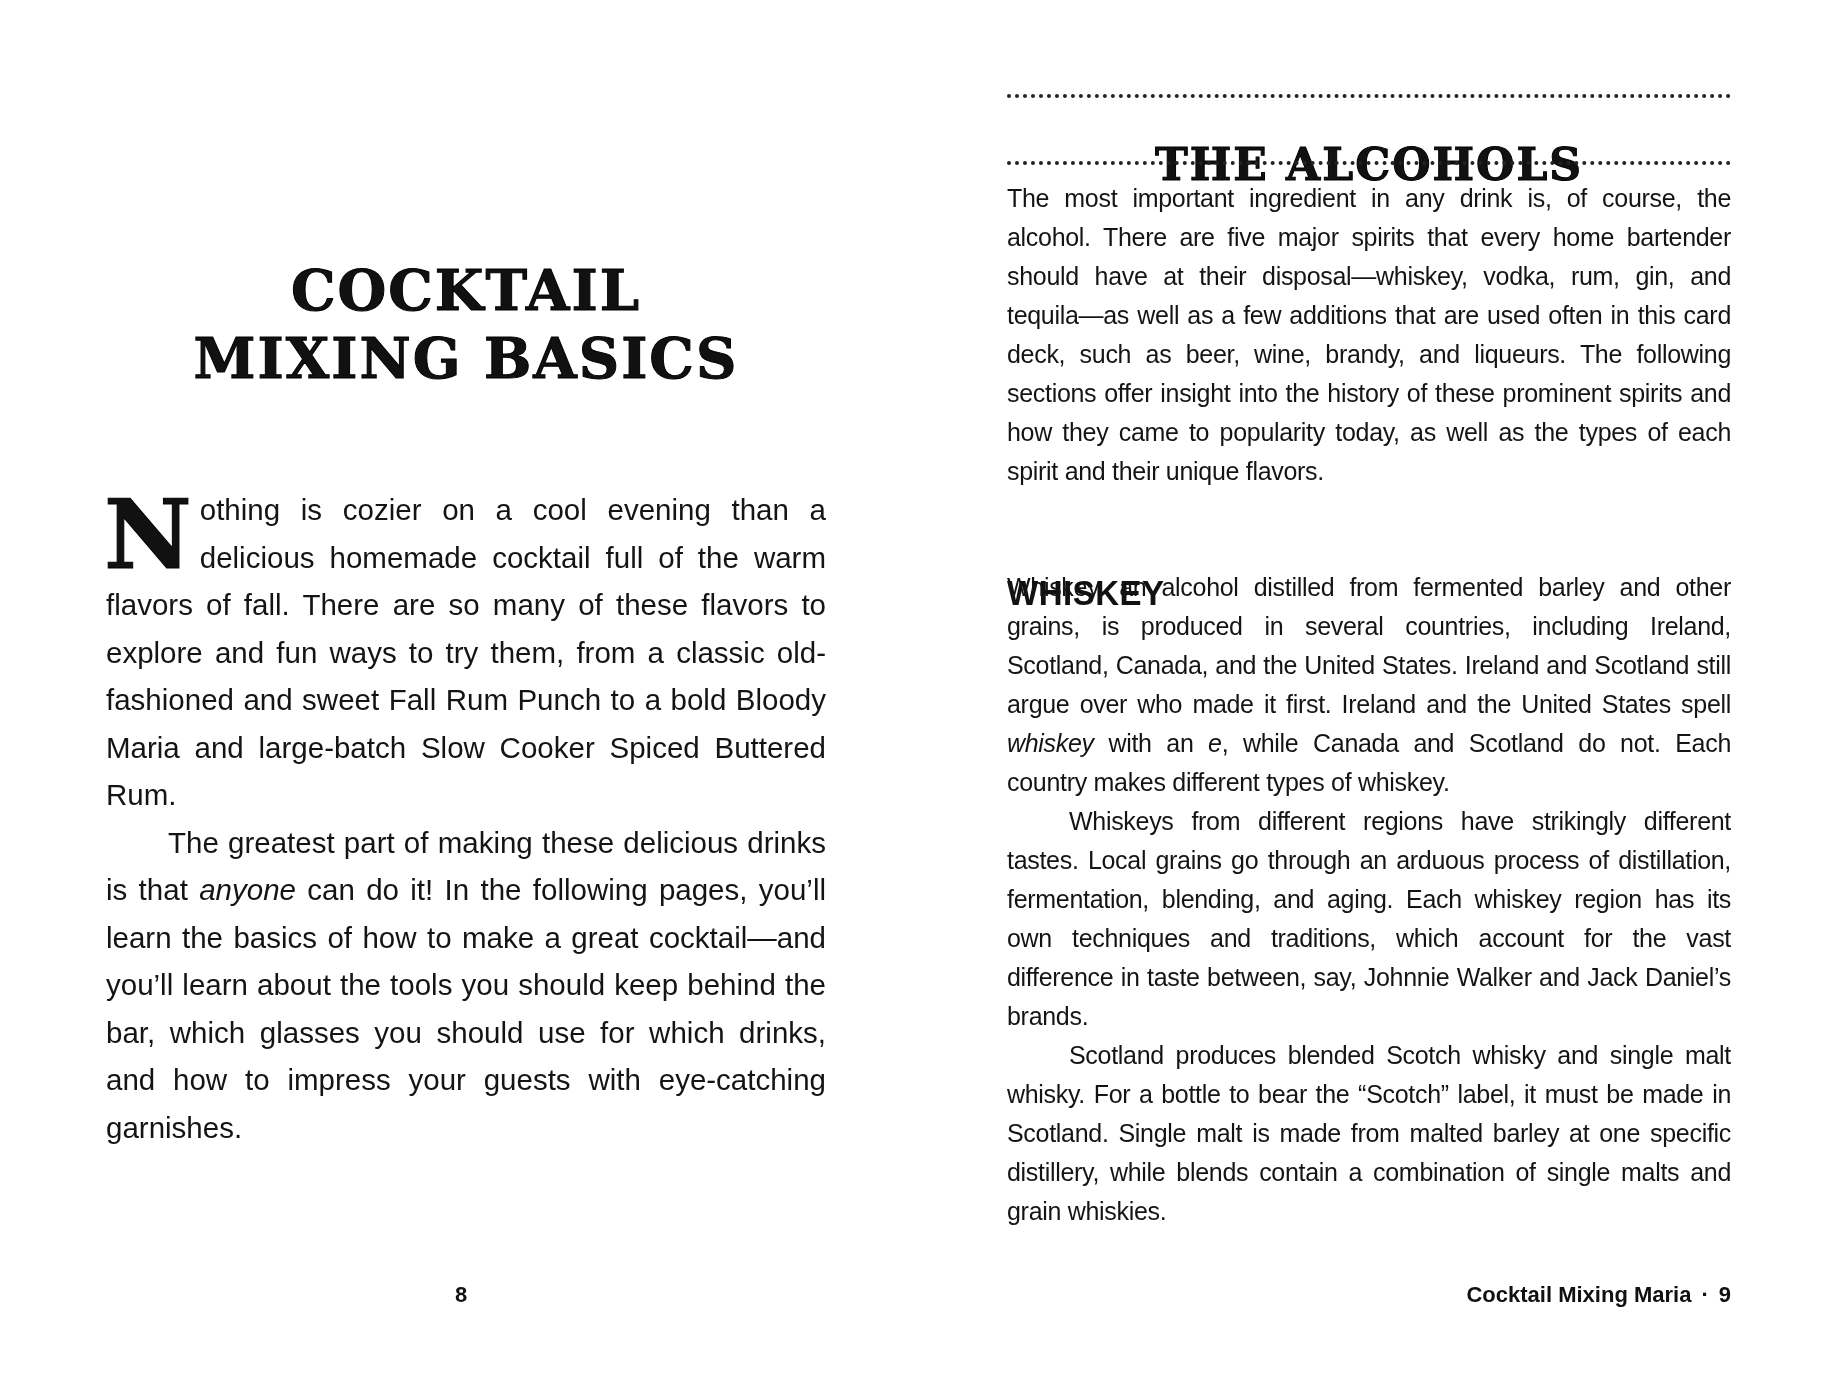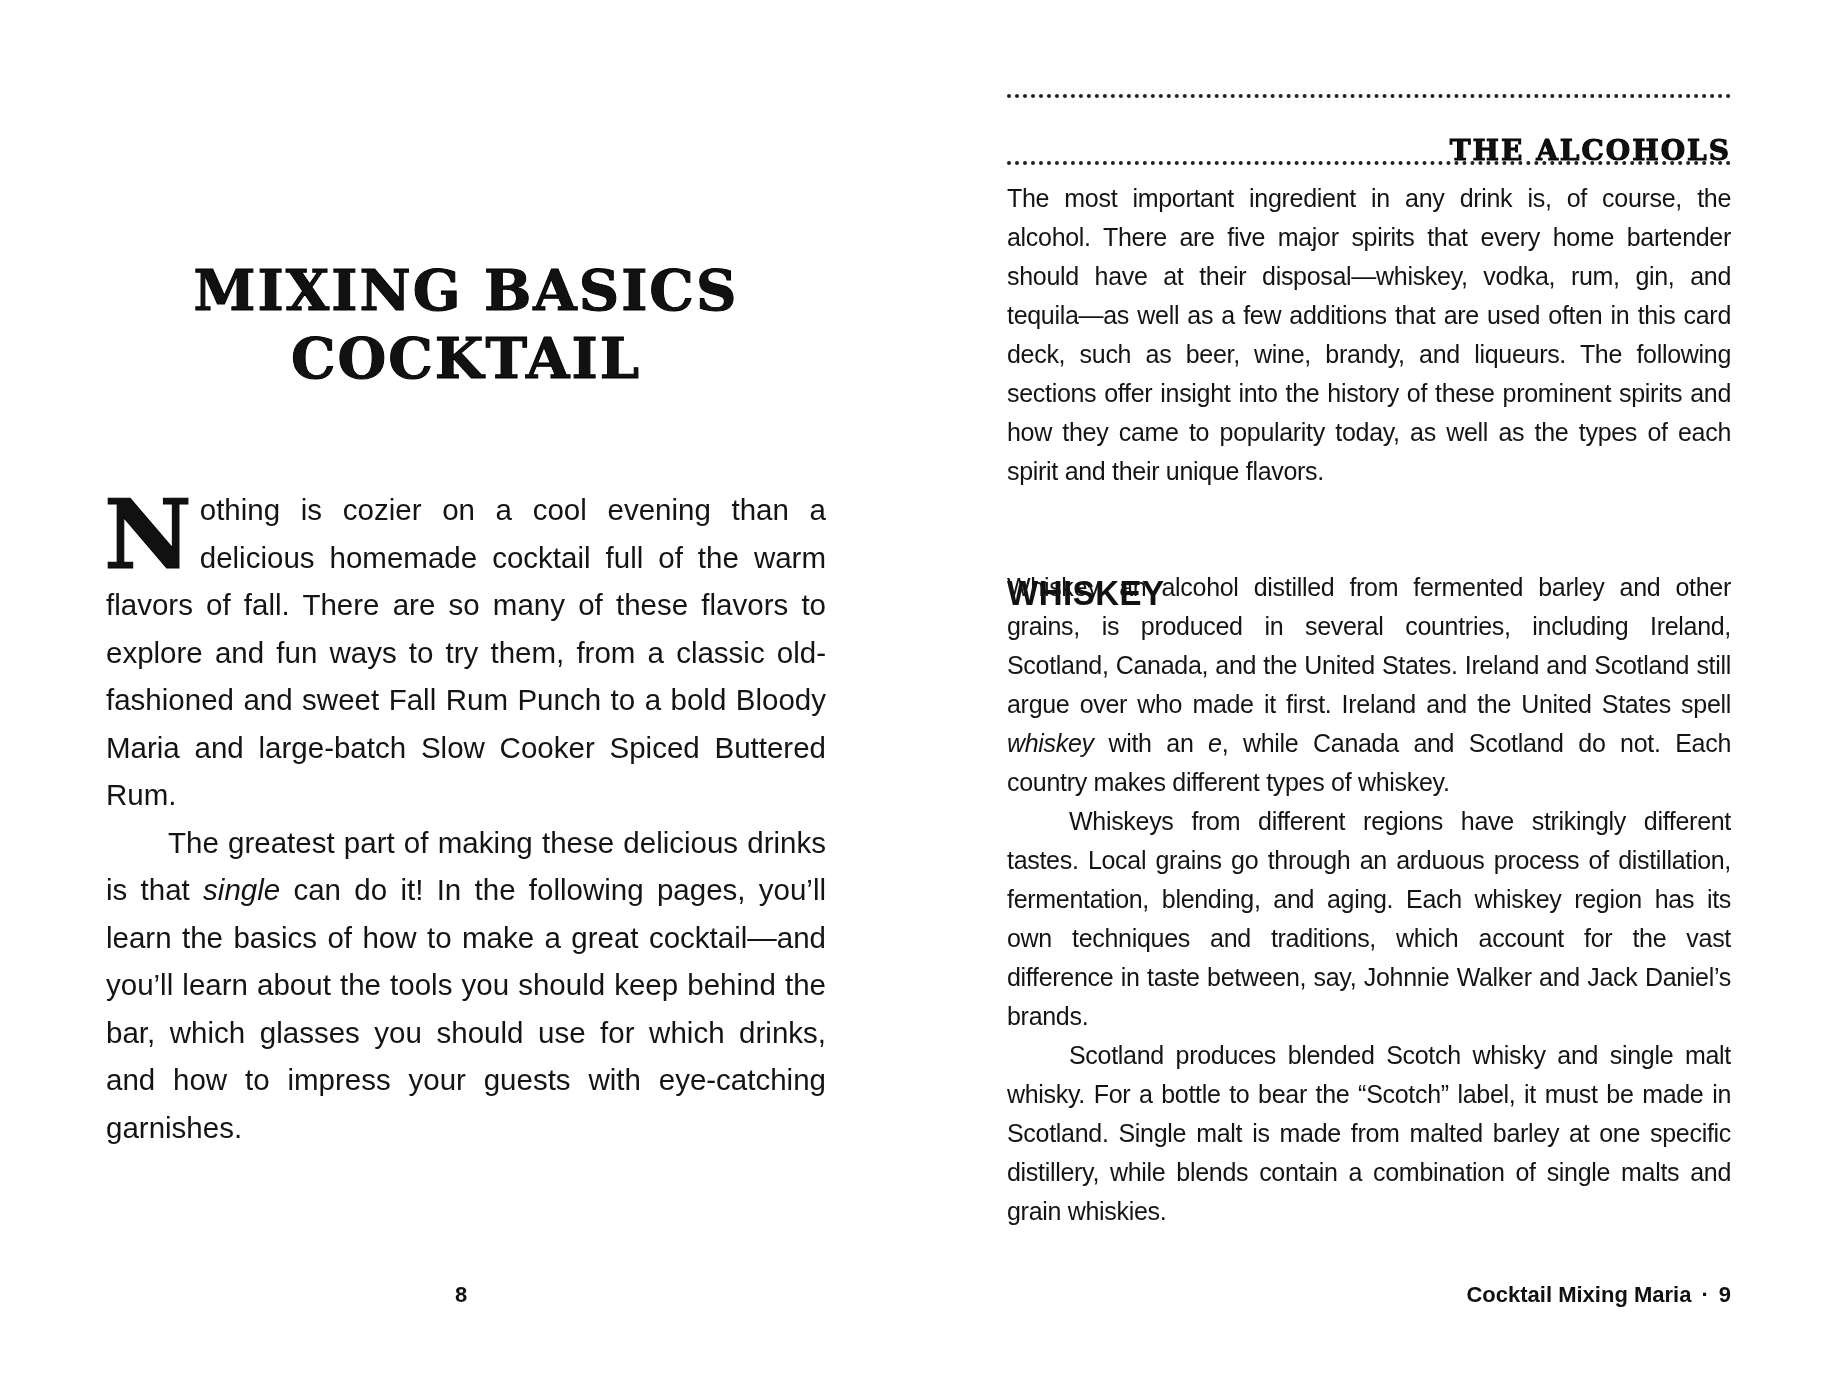--- a/index.html
+++ b/index.html
@@ -47,21 +47,21 @@
 
   .dotted {
     position: absolute; left: 96px; width: 724px; height: 0;
     border-top: 4px dotted #222;
   }
   .dotted.top { top: 94px; }
   .dotted.bottom { top: 161px; }
 
   .section-title {
     position: absolute; left: 96px; width: 724px; top: 100px;
-    text-align: right; font-size: 28px; line-height: 56px;
+    text-align: center; font-size: 44px; line-height: 56px;
   }
 
   .right-body {
     position: absolute; left: 96px; width: 724px;
     font-family: "Liberation Sans", sans-serif;
     font-size: 25px; line-height: 39px;
     text-align: justify; color: #141414;
     letter-spacing: -0.3px;
   }
   .right-body p { margin: 0; }
@@ -84,27 +84,27 @@
   }
   .folio-left { left: 455px; }
   .folio-right { right: 91px; text-align: right; }
   .folio-right .sep { margin: 0 10px; }
 </style>
 </head>
 <body>
 
 <div class="page page-left">
   <h1 class="chapter-title display">
+    <span>COCKTAIL</span>
     <span>MIXING BASICS</span>
-    <span>COCKTAIL</span>
   </h1>
 
   <div class="body-text left-body">
     <p><span class="dropcap">N</span><span>othing is cozier on a cool evening than a delicious homemade cocktail full of the warm flavors of fall. There are so many of these flavors to explore and fun ways to try them, from a classic old-fashioned and sweet Fall Rum Punch to a bold Bloody Maria and large-batch Slow Cooker Spiced Buttered Rum.</span></p>
-    <p><span>The greatest part of making these delicious drinks is that </span><em>single</em><span> can do it! In the following pages, you’ll learn the basics of how to make a great cocktail—and you’ll learn about the tools you should keep behind the bar, which glasses you should use for which drinks, and how to impress your guests with eye-catching garnishes.</span></p>
+    <p><span>The greatest part of making these delicious drinks is that </span><em>anyone</em><span> can do it! In the following pages, you’ll learn the basics of how to make a great cocktail—and you’ll learn about the tools you should keep behind the bar, which glasses you should use for which drinks, and how to impress your guests with eye-catching garnishes.</span></p>
   </div>
 
   <div class="folio folio-left">8</div>
 </div>
 
 <div class="page page-right">
   <div class="dotted top"></div>
   <h2 class="section-title display">THE ALCOHOLS</h2>
   <div class="dotted bottom"></div>
 

